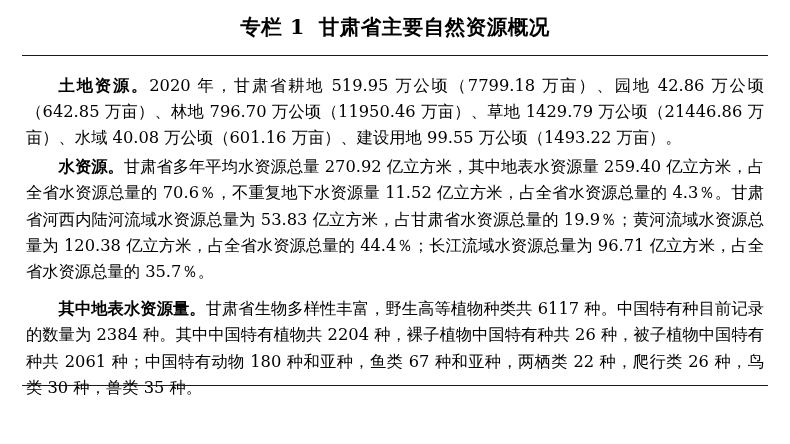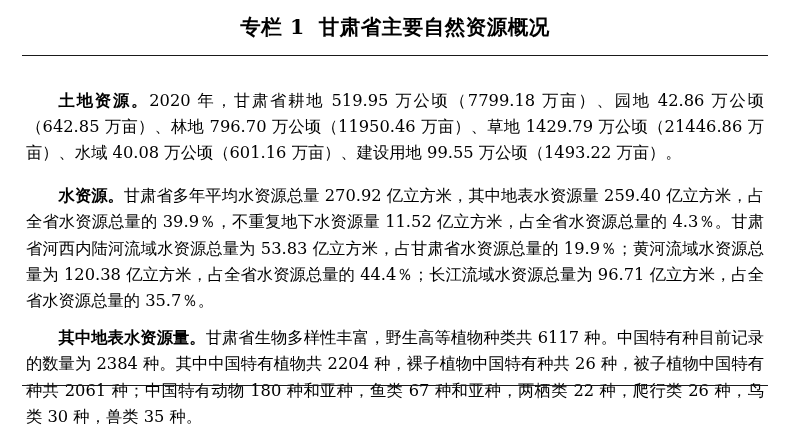--- a/index.html
+++ b/index.html
@@ -43,21 +43,21 @@
     position: absolute;
     left: 22px;
     right: 22px;
     bottom: 10px;
     border-top: 1.4px solid #1a1a1a;
   }
   .body-area {
     padding: 16px 26px 0 26px;
   }
   p.para {
-    margin: 16px 0 2px 0;
+    margin: 1px 0 2px 0;
     font-size: 16.3px;
     line-height: 1.62;
     text-align: justify;
     text-justify: inter-ideograph;
     text-indent: 2em;
     font-family: "DejaVu Serif", "Liberation Serif", serif;
   }
   p.para.spaced {
     margin-top: 10px;
   }
@@ -75,21 +75,21 @@
       <span class="label">专栏 1</span><span>甘肃省主要自然资源概况</span>
     </div>
   </div>
 
   <div class="rule-top"></div>
 
   <div class="body-area">
 
     <p class="para"><span class="lead">土地资源。</span><span>2020 年，甘肃省耕地 519.95 万公顷（7799.18 万亩）、园地 42.86 万公顷（642.85 万亩）、林地 796.70 万公顷（11950.46 万亩）、草地 1429.79 万公顷（21446.86 万亩）、水域 40.08 万公顷（601.16 万亩）、建设用地 99.55 万公顷（1493.22 万亩）。</span></p>
 
-    <p class="para"><span class="lead">水资源。</span><span>甘肃省多年平均水资源总量 270.92 亿立方米，其中地表水资源量 259.40 亿立方米，占全省水资源总量的 39.9％，不重复地下水资源量 11.52 亿立方米，占全省水资源总量的 4.3％。甘肃省河西内陆河流域水资源总量为 53.83 亿立方米，占甘肃省水资源总量的 19.9％；黄河流域水资源总量为 120.38 亿立方米，占全省水资源总量的 44.4％；长江流域水资源总量为 96.71 亿立方米，占全省水资源总量的 35.7％。</span></p>
+    <p class="para"><span class="lead">水资源。</span><span>甘肃省多年平均水资源总量 270.92 亿立方米，其中地表水资源量 259.40 亿立方米，占全省水资源总量的 70.6％，不重复地下水资源量 11.52 亿立方米，占全省水资源总量的 4.3％。甘肃省河西内陆河流域水资源总量为 53.83 亿立方米，占甘肃省水资源总量的 19.9％；黄河流域水资源总量为 120.38 亿立方米，占全省水资源总量的 44.4％；长江流域水资源总量为 96.71 亿立方米，占全省水资源总量的 35.7％。</span></p>
 
     <p class="para spaced"><span class="lead">其中地表水资源量。</span><span>甘肃省生物多样性丰富，野生高等植物种类共 6117 种。中国特有种目前记录的数量为 2384 种。其中中国特有植物共 2204 种，裸子植物中国特有种共 26 种，被子植物中国特有种共 2061 种；中国特有动物 180 种和亚种，鱼类 67 种和亚种，两栖类 22 种，爬行类 26 种，鸟类 30 种，兽类 35 种。</span></p>
 
   </div>
 
   <div class="rule-bottom"></div>
 
 </div>
 
 </body></html>

